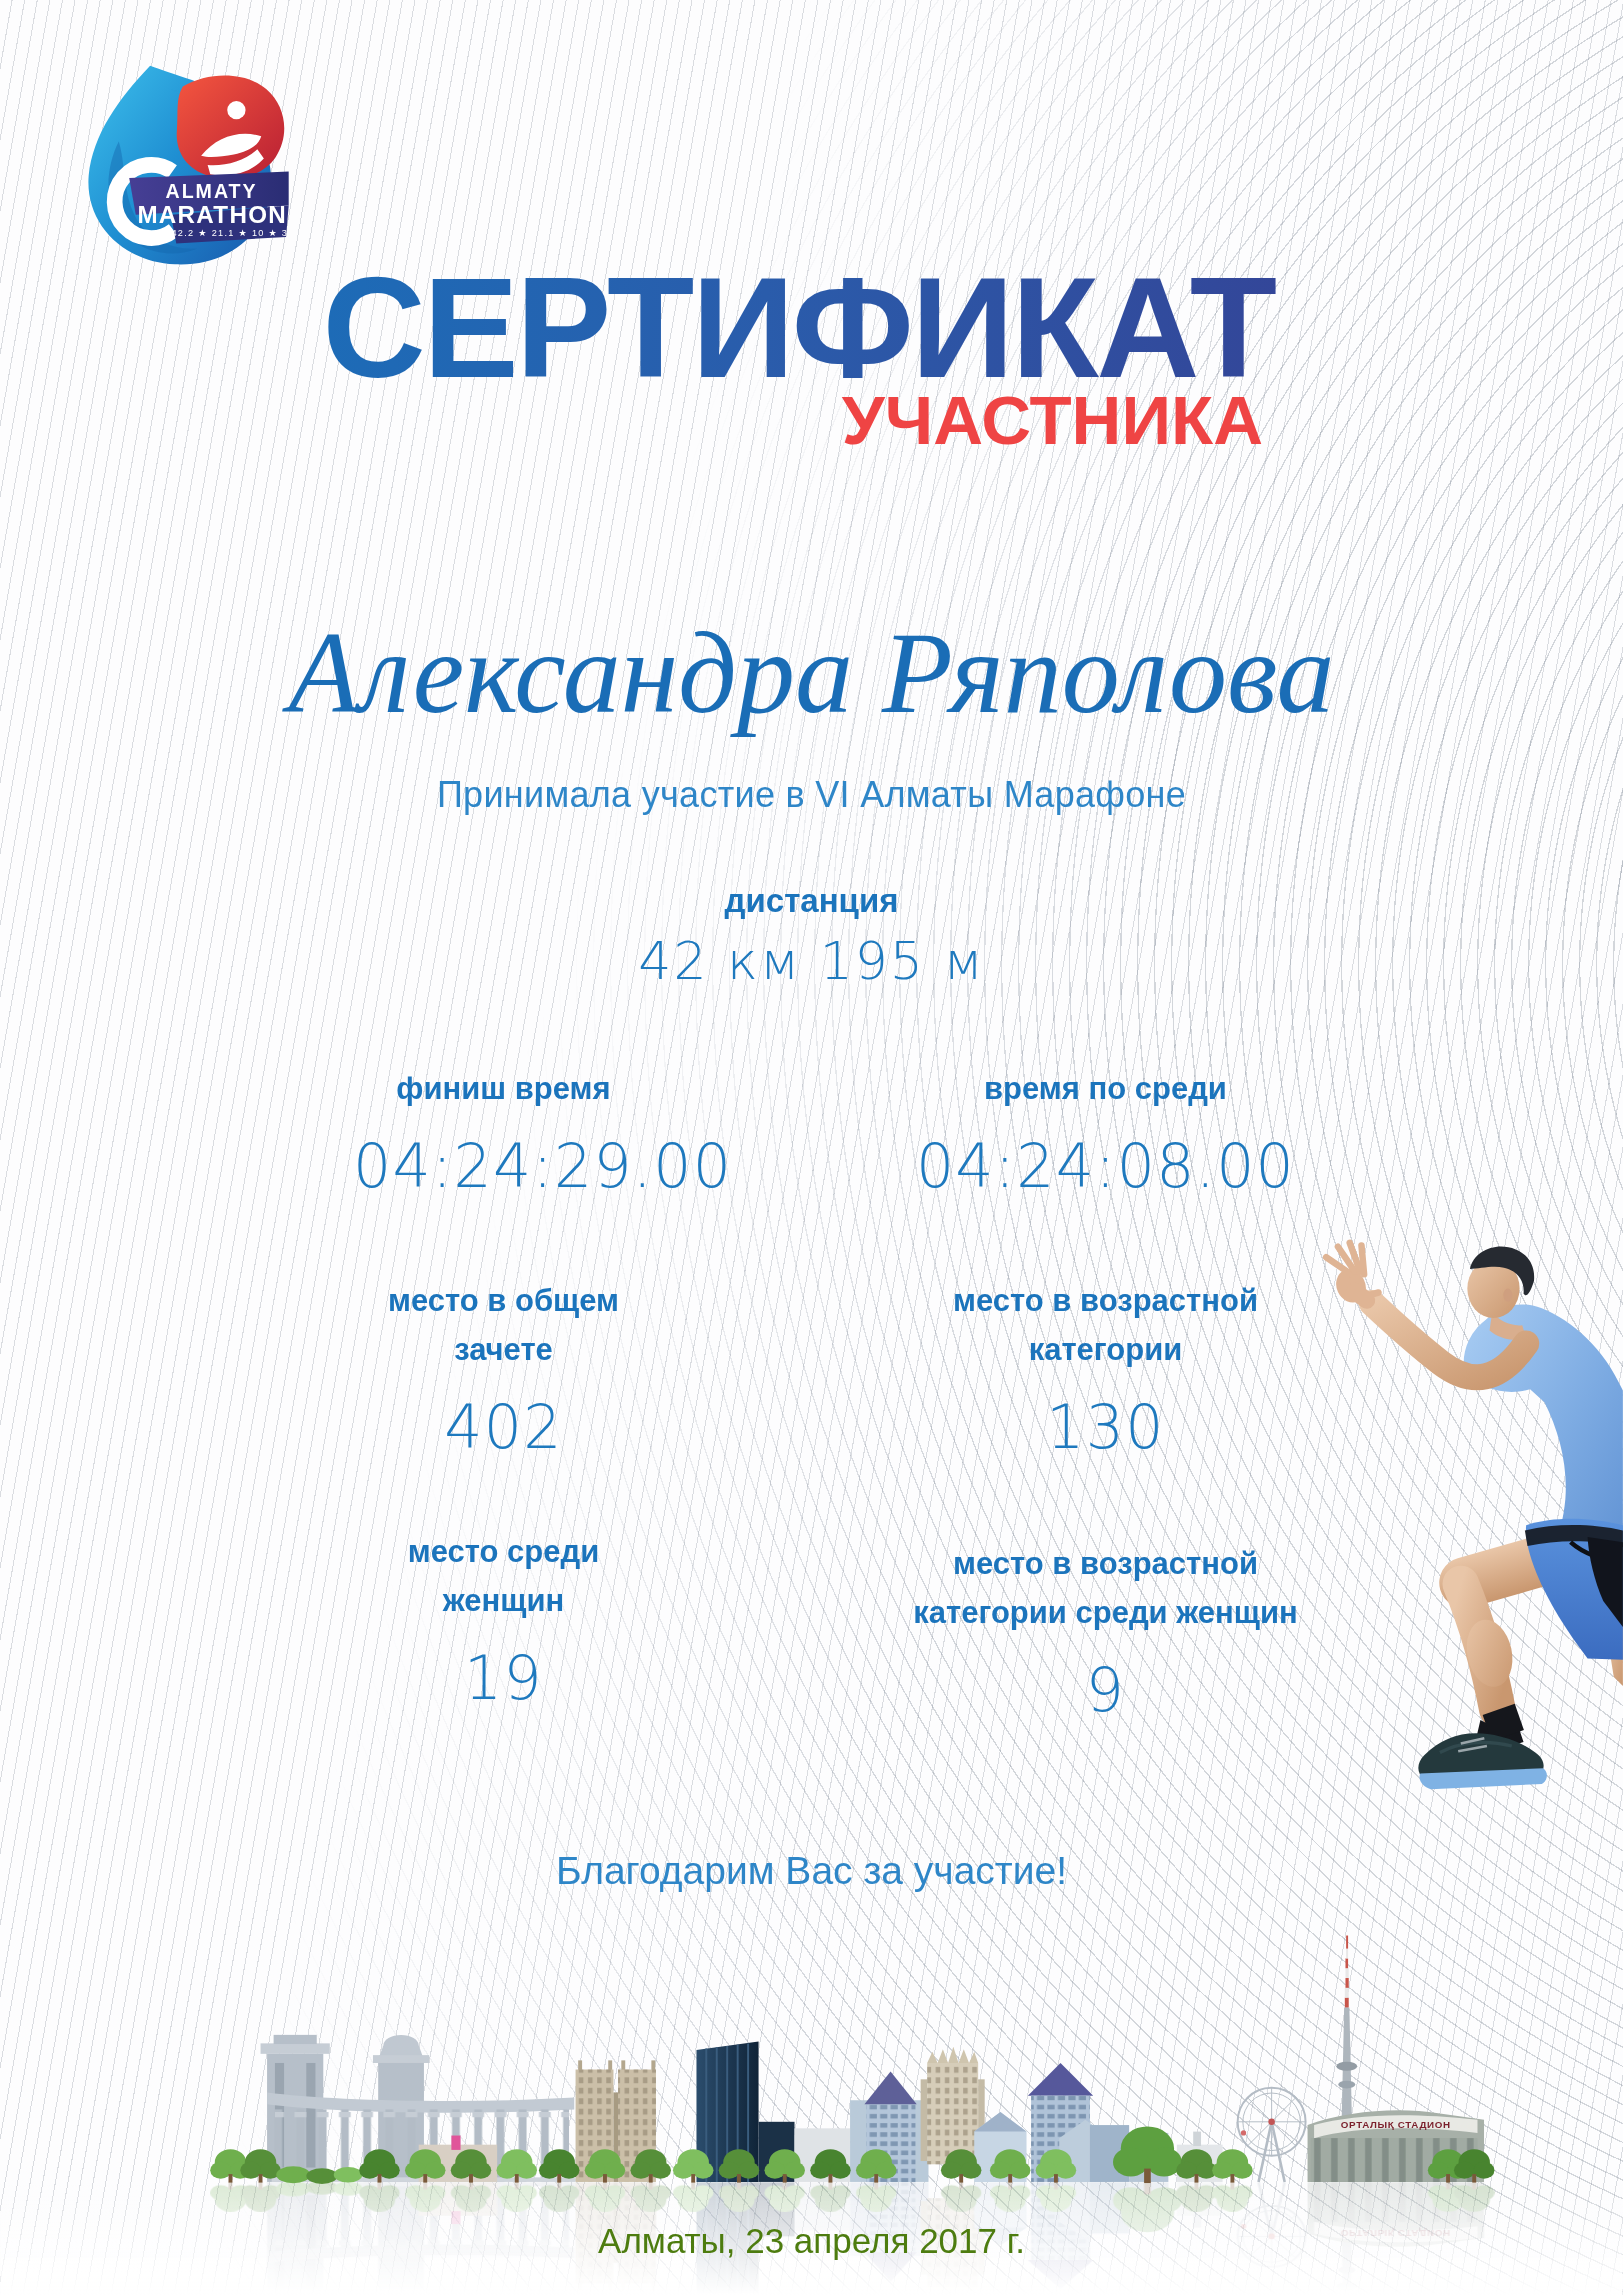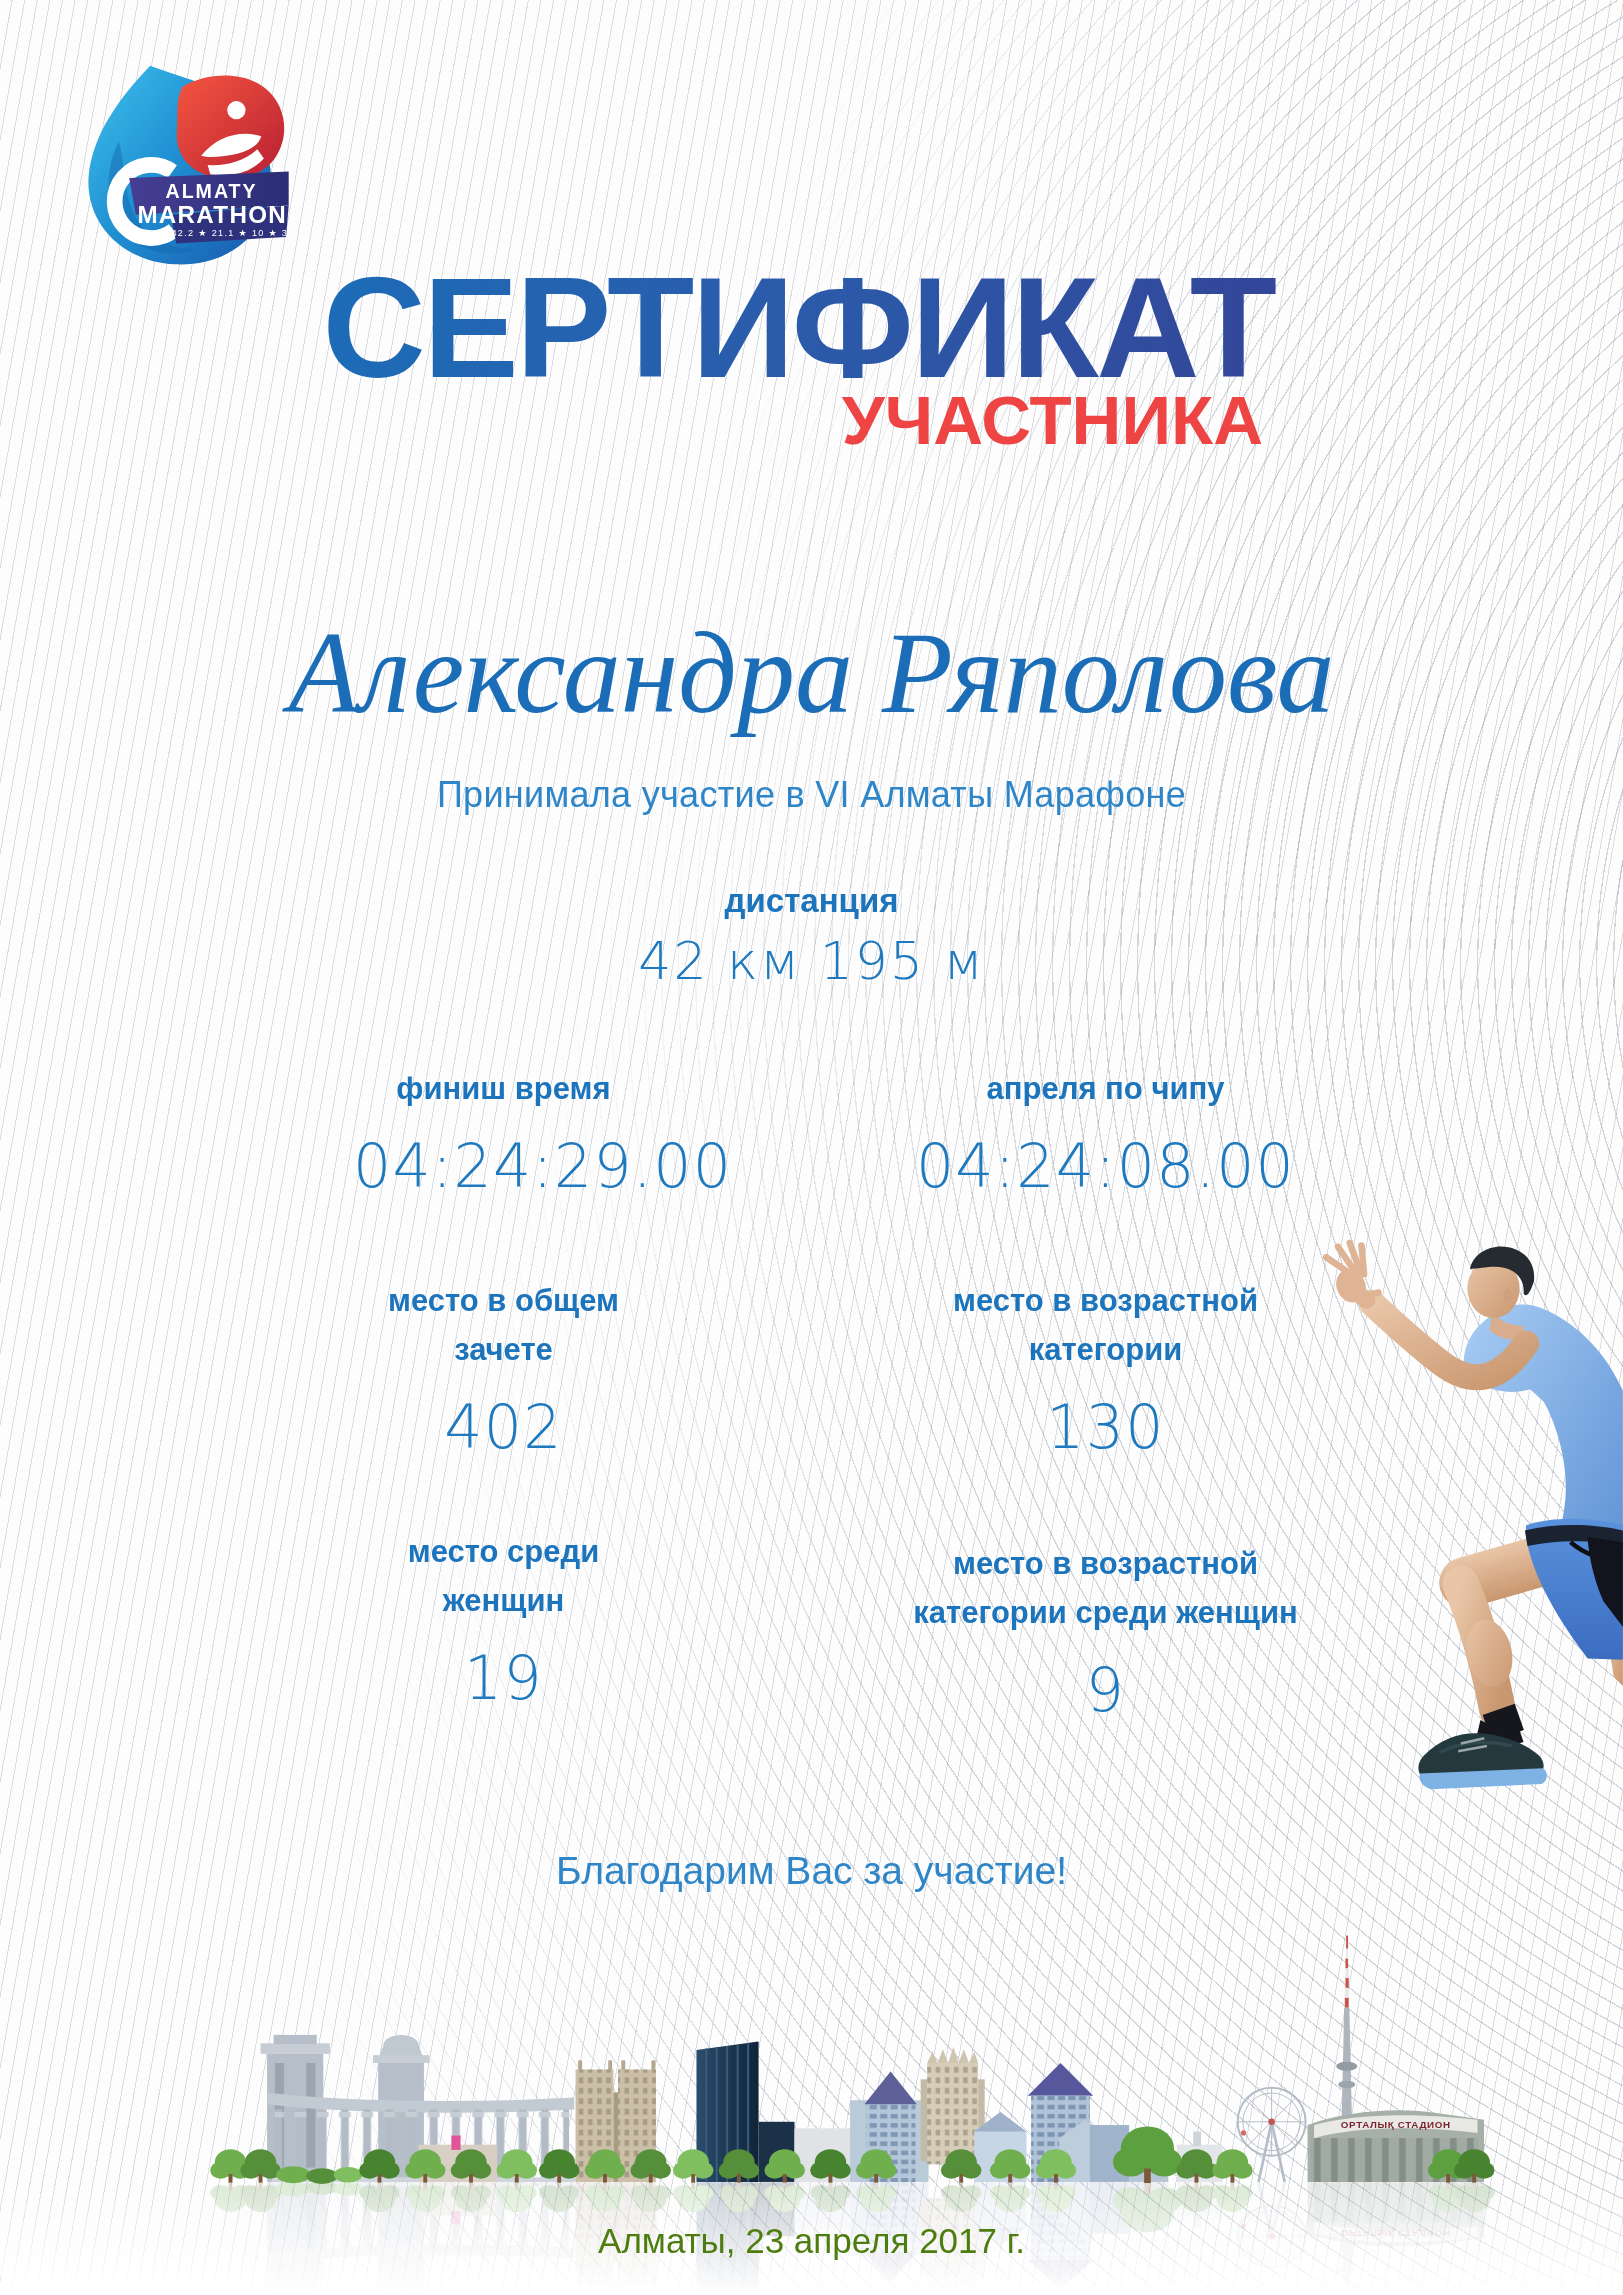--- a/index.html
+++ b/index.html
@@ -107,21 +107,21 @@
   <div class="abs ctr participation">Принимала участие в VI Алматы Марафоне</div>
 
   <div class="abs ctr dlabel">дистанция</div>
   <div class="abs ctr dvalue">42 км 195 м</div>
 
   <div class="stat st0">
     <div class="s-label">финиш время</div>
     <div class="s-value">04:24:29.00</div>
   </div>
   <div class="stat st1">
-    <div class="s-label">апреля по чипу</div>
+    <div class="s-label">время по среди</div>
     <div class="s-value">04:24:08.00</div>
   </div>
   <div class="stat st2">
     <div class="s-label">место в общем зачете</div>
     <div class="s-value">402</div>
   </div>
   <div class="stat st3">
     <div class="s-label">место в возрастной категории</div>
     <div class="s-value">130</div>
   </div>

